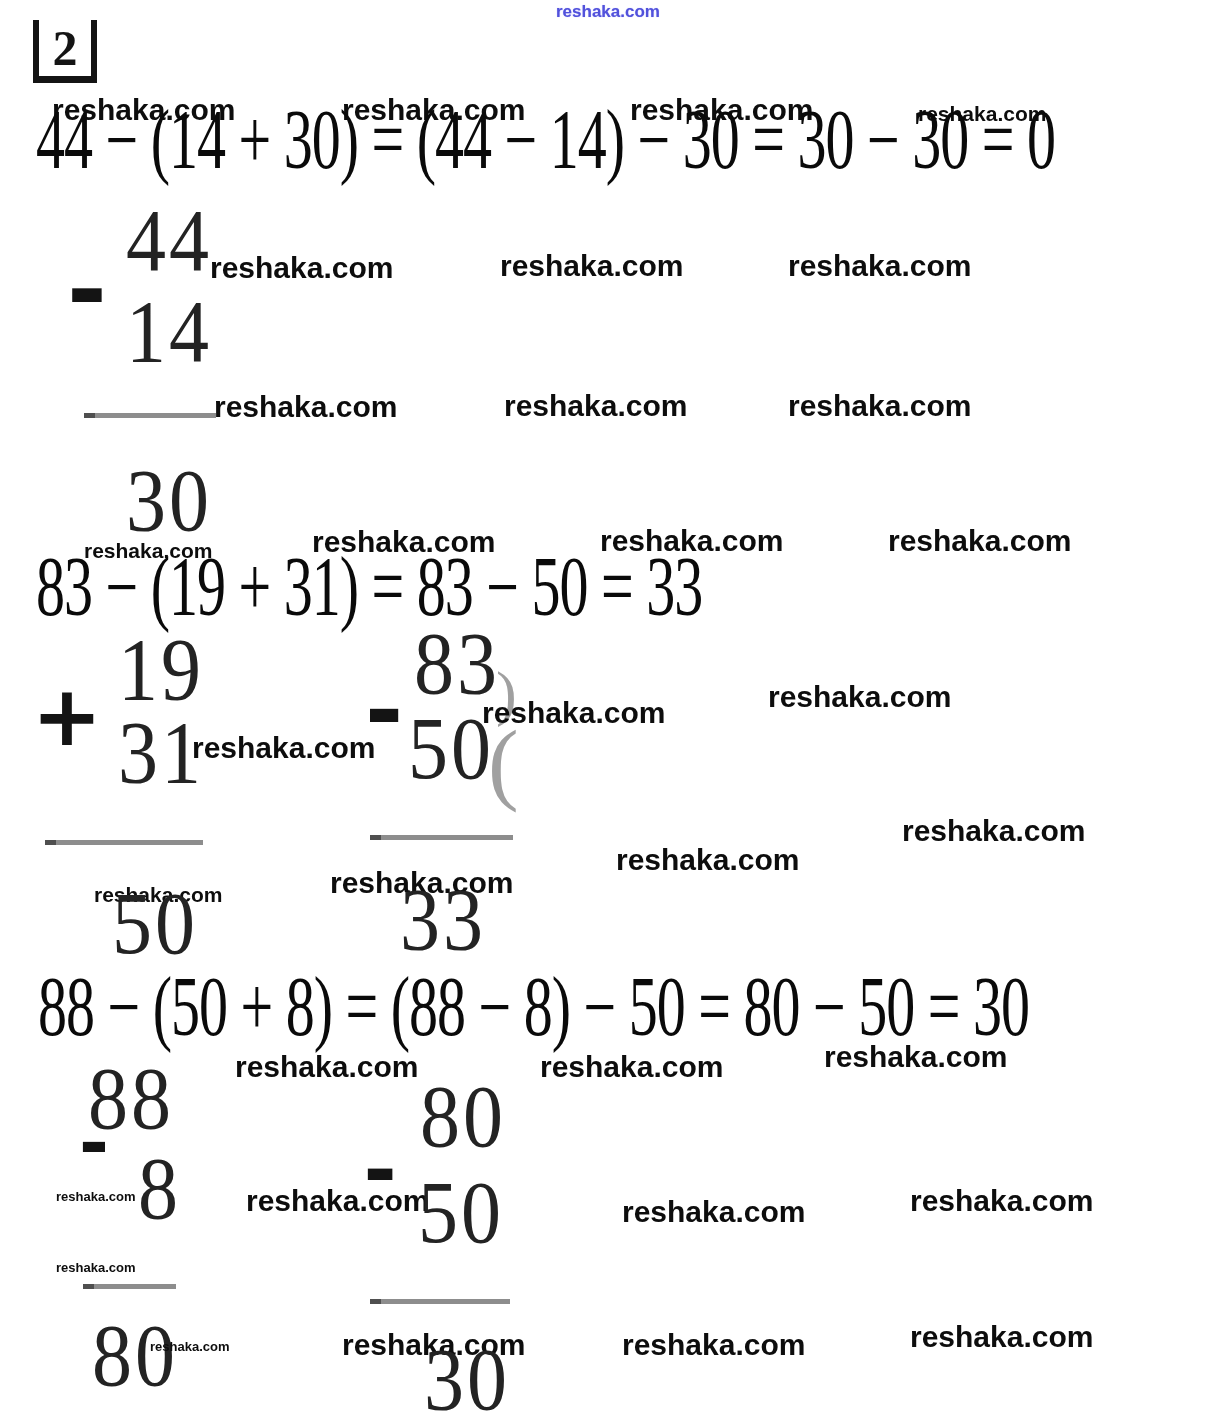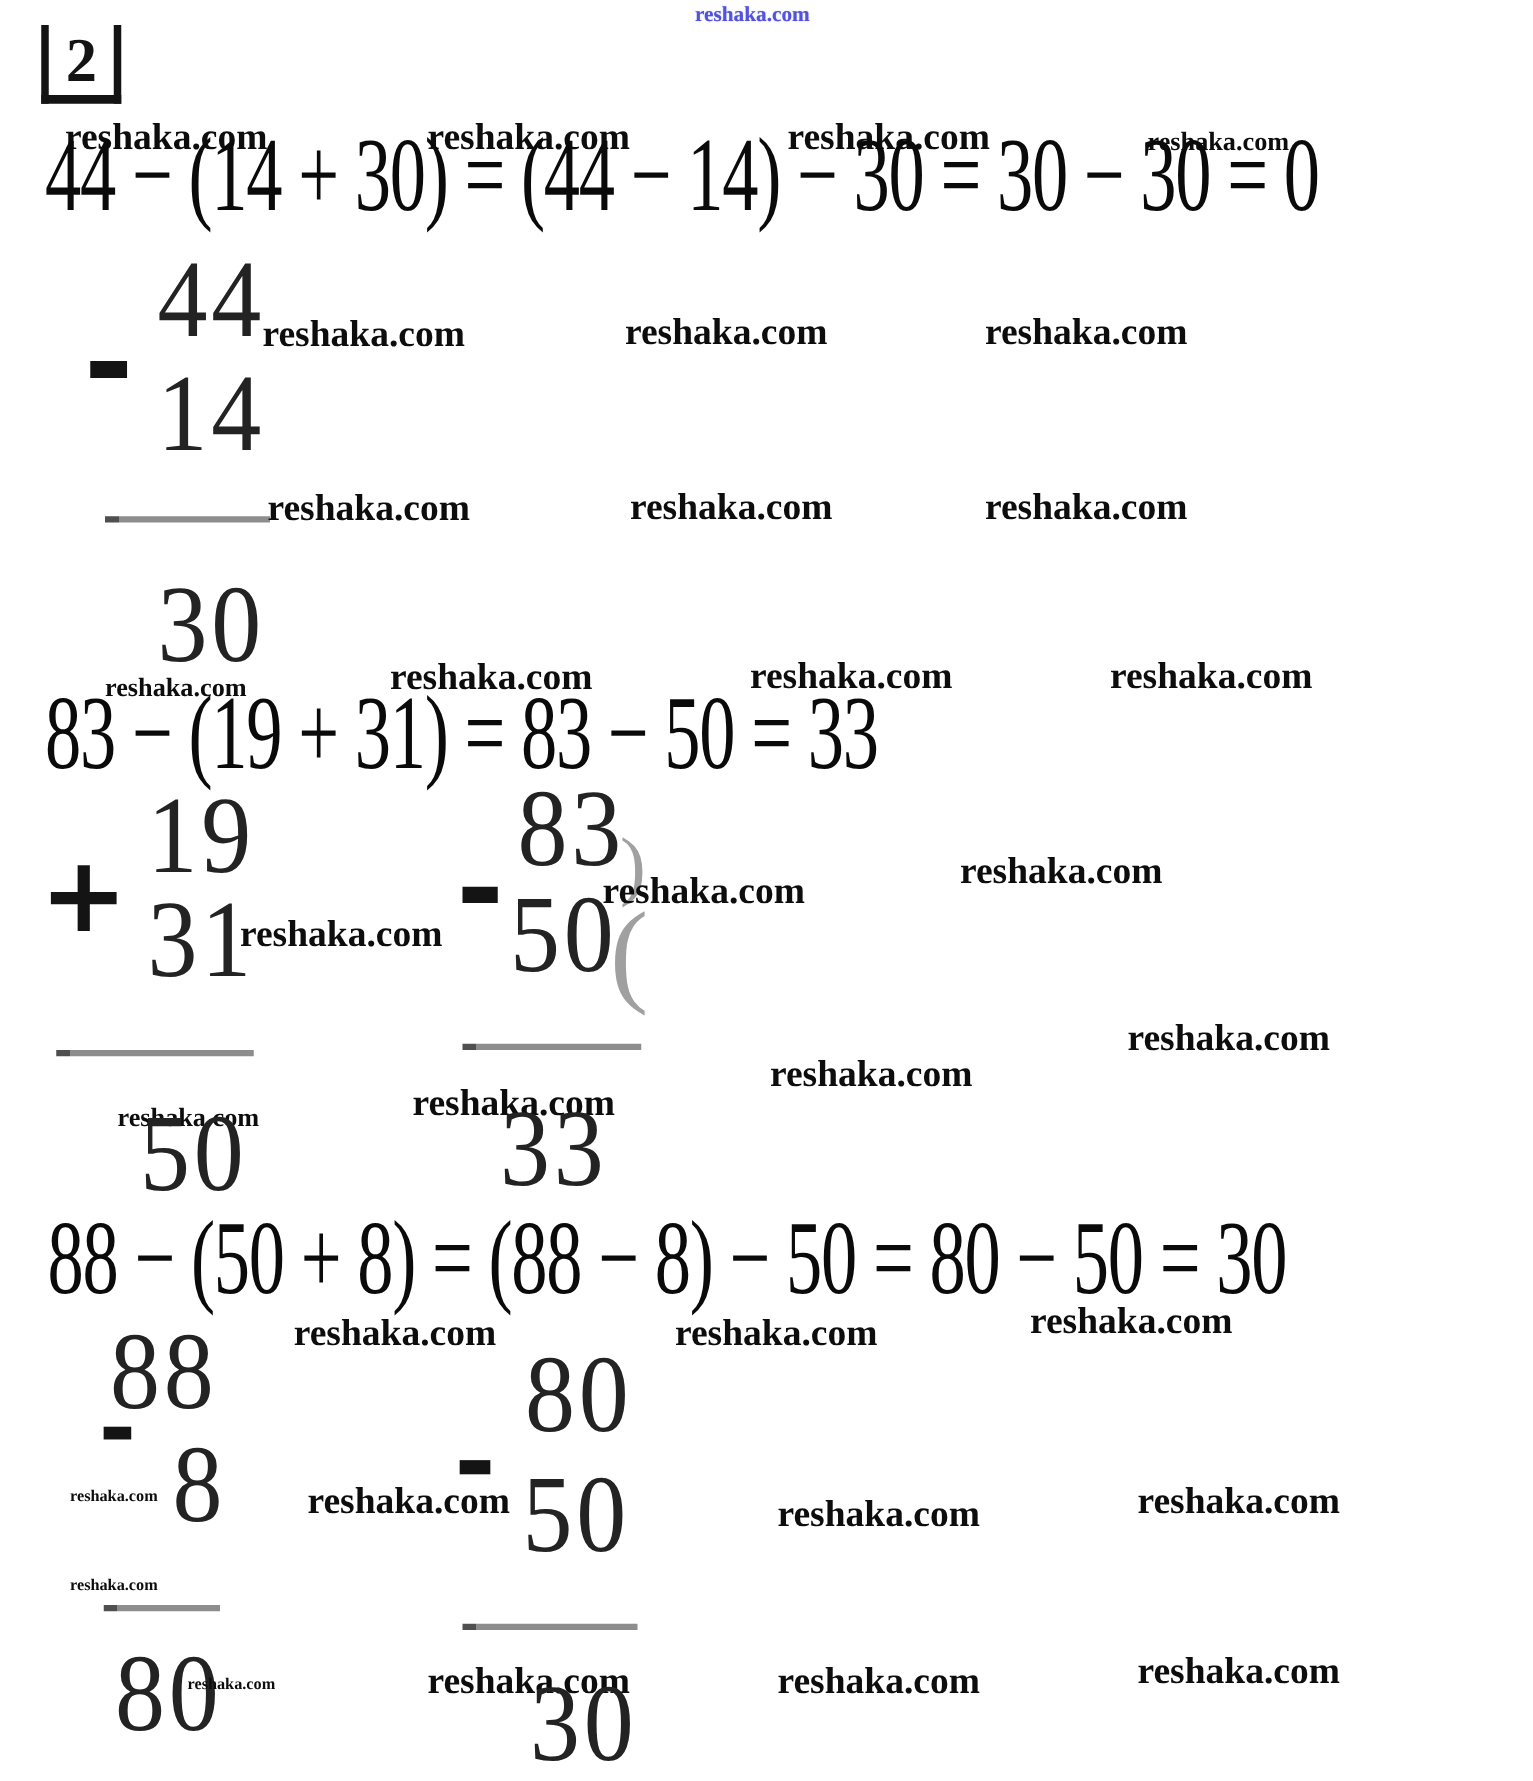--- a/index.html
+++ b/index.html
@@ -1,20 +1,20 @@
 <!DOCTYPE html>
 <html><head>
 <meta charset="utf-8">
 <style>
   html,body{margin:0;padding:0;background:#fff;}
   .page{position:relative;width:1226px;height:1425px;background:#ffffff;overflow:hidden;
         font-family:"Liberation Serif",serif;}
 
   
-  .wm{position:absolute;font-family:Liberation Serif, serif;font-weight:700;
+  .wm{position:absolute;font-family:Liberation Sans, sans-serif;font-weight:700;
       color:#0d0d0d;white-space:nowrap;line-height:1;text-align:right;}
   .wm-lg{font-size:30px;}
   .wm-md{font-size:21px;}
   .wm-sm{font-size:13px;}
   .wm-blue{font-size:17px;color:#3b3bd6;opacity:.88;text-shadow:0 0 1px #9a9aff;}
 
   
   .equation{position:absolute;white-space:nowrap;color:#0a0a0a;font-size:58px;
             letter-spacing:-1px;line-height:1;transform:scaleY(1.45);
             transform-origin:top left;font-family:"Liberation Serif",serif;}

